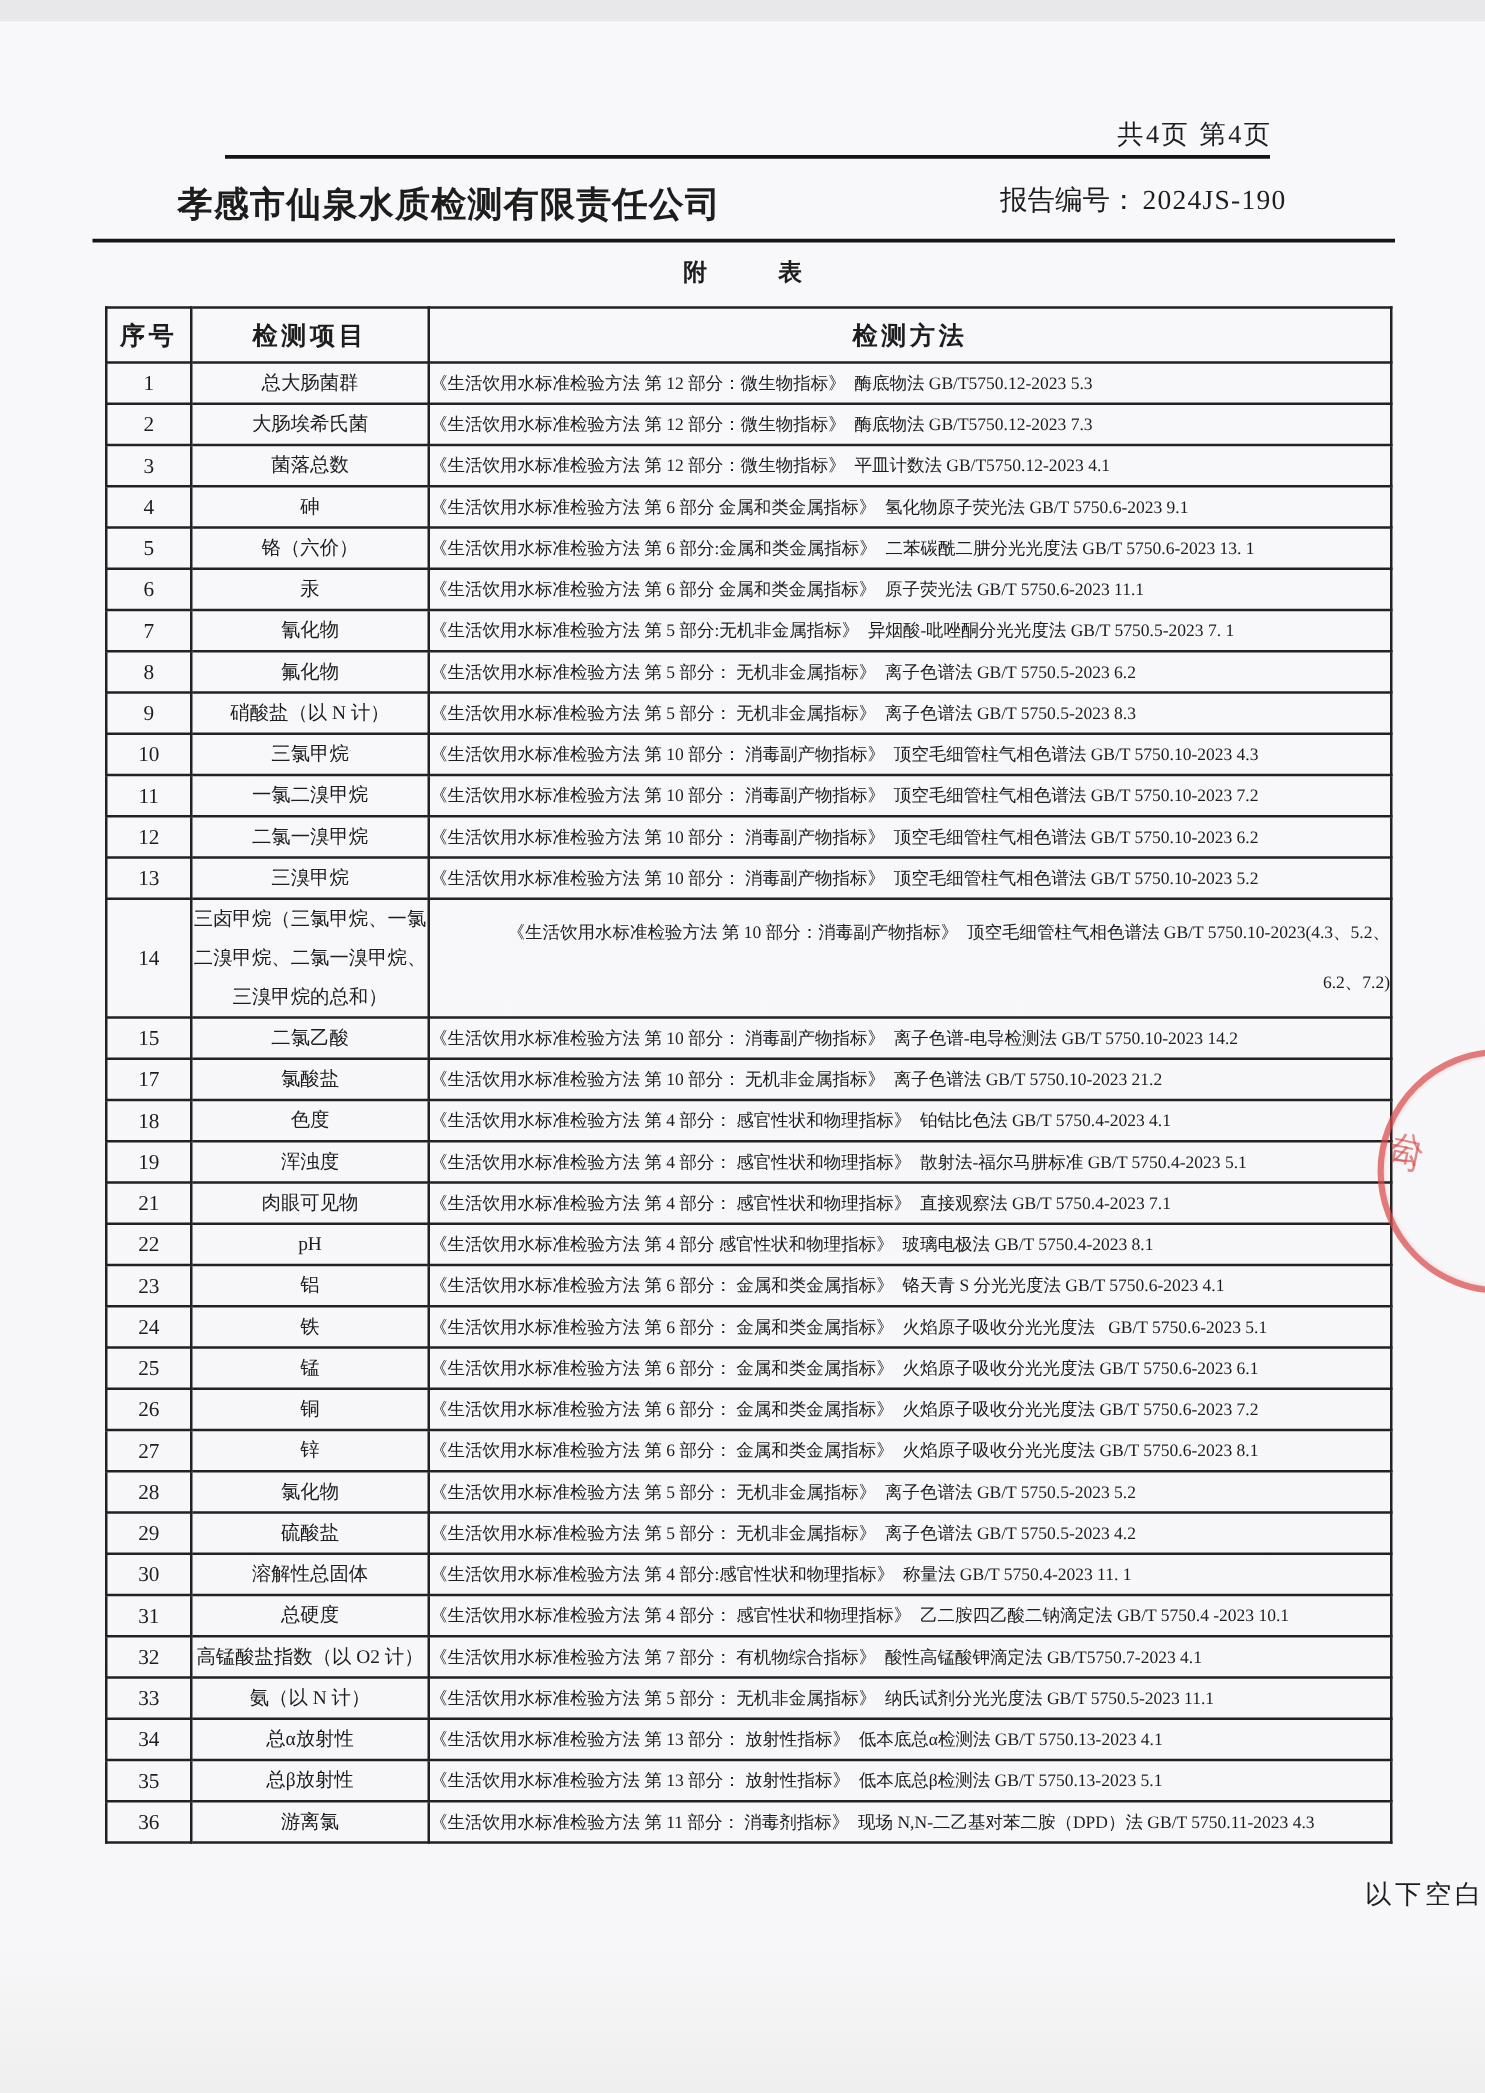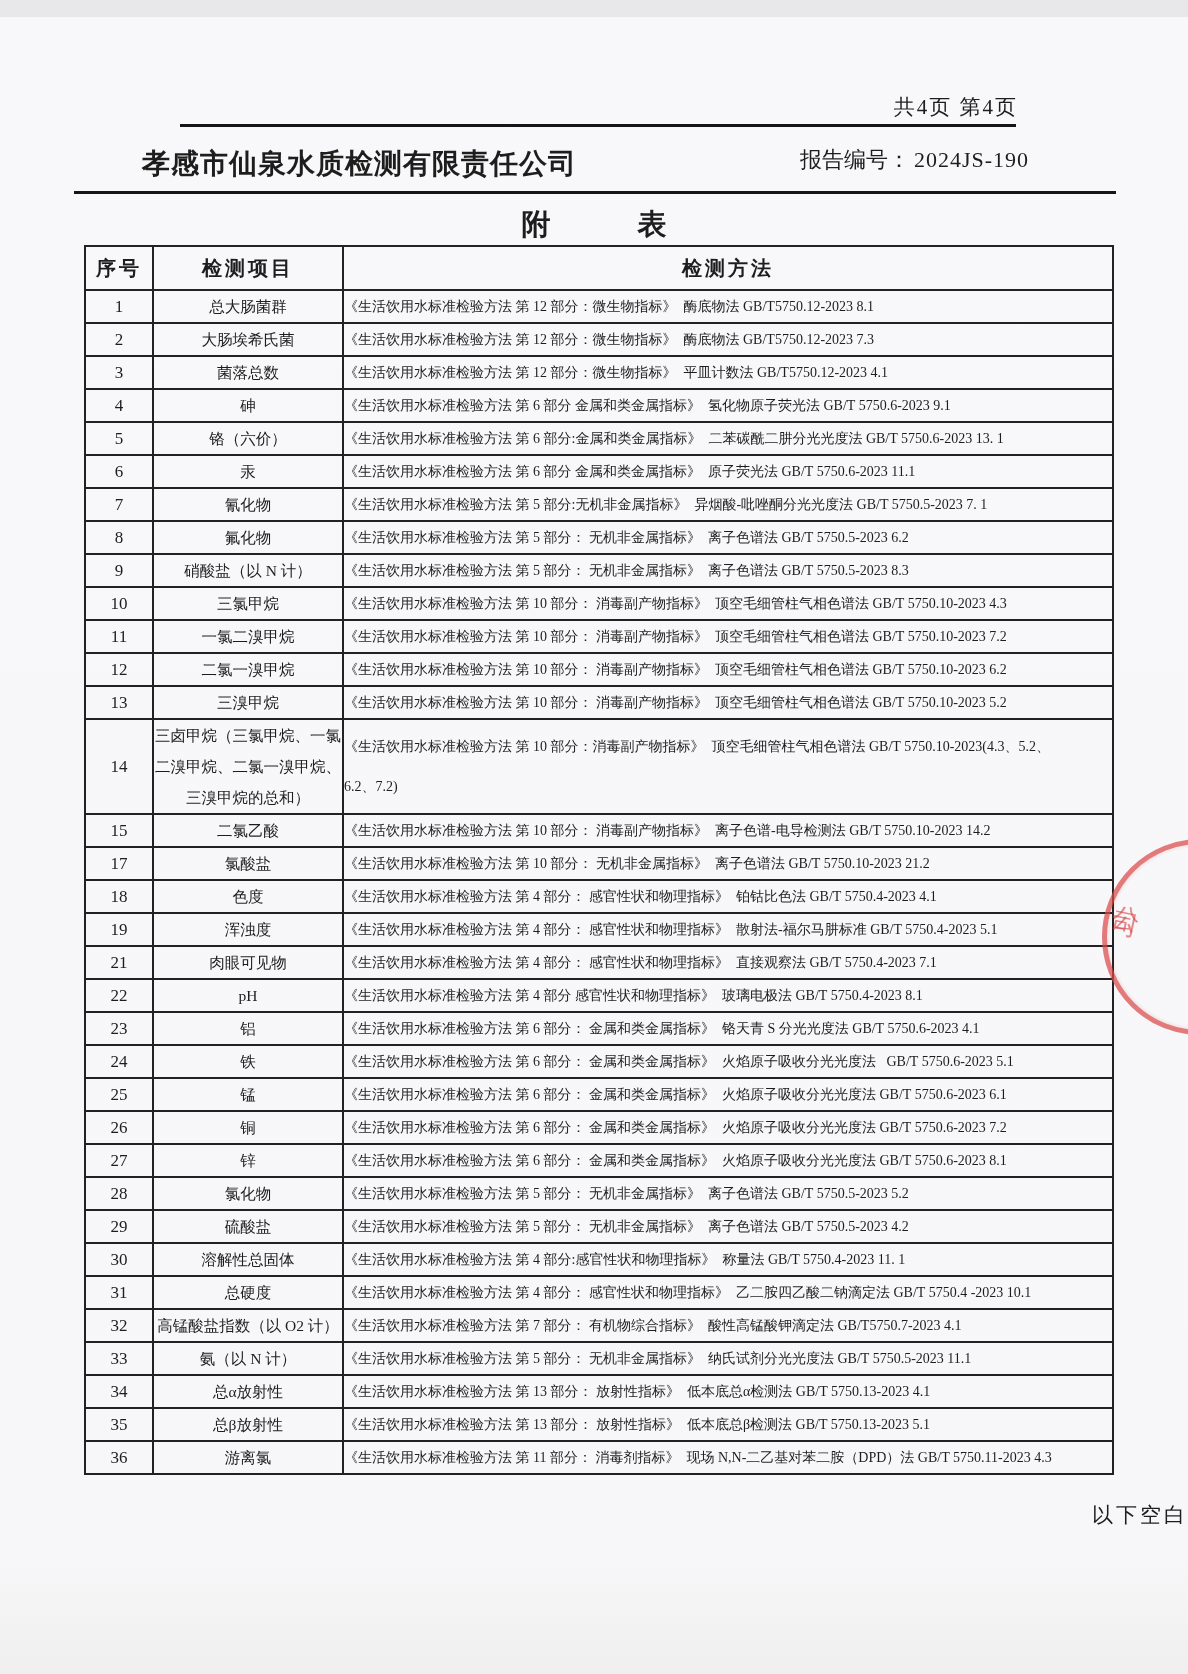--- a/index.html
+++ b/index.html
@@ -28,21 +28,21 @@
   .report-no{
     position:absolute;top:128px;left:800px;
     font-size:22px;display:flex;align-items:baseline;gap:4px;
   }
   .report-no .val{font-family:"Liberation Serif","DejaVu Serif",serif;letter-spacing:1px;}
   .rule-2{
     position:absolute;top:174px;left:74px;width:1042px;height:3px;background:#161616;
   }
   .doc-title{
     position:absolute;top:188px;left:0;width:100%;
-    text-align:center;font-size:29px;font-weight:600;white-space:pre;
+    text-align:center;font-size:19px;font-weight:600;white-space:pre;
   }
   
   table.methods{
     position:absolute;left:84px;top:228px;width:1028px;
     border-collapse:collapse;table-layout:fixed;
   }
   table.methods td,table.methods th{
     border:2px solid #222;
     padding:0;
     vertical-align:middle;
@@ -108,21 +108,21 @@
       <tr>
         <th>序号</th>
         <th>检测项目</th>
         <th>检测方法</th>
       </tr>
     </thead>
     <tbody>
         <tr>
           <td class="c-no">1</td>
           <td class="c-item">总大肠菌群</td>
-          <td class="c-method">《生活饮用水标准检验方法 第 12 部分：微生物指标》  酶底物法 GB/T5750.12-2023 8.1</td>
+          <td class="c-method">《生活饮用水标准检验方法 第 12 部分：微生物指标》  酶底物法 GB/T5750.12-2023 5.3</td>
         </tr>
         <tr>
           <td class="c-no">2</td>
           <td class="c-item">大肠埃希氏菌</td>
           <td class="c-method">《生活饮用水标准检验方法 第 12 部分：微生物指标》  酶底物法 GB/T5750.12-2023 7.3</td>
         </tr>
         <tr>
           <td class="c-no">3</td>
           <td class="c-item">菌落总数</td>
           <td class="c-method">《生活饮用水标准检验方法 第 12 部分：微生物指标》  平皿计数法 GB/T5750.12-2023 4.1</td>
@@ -173,21 +173,21 @@
           <td class="c-method">《生活饮用水标准检验方法 第 10 部分： 消毒副产物指标》  顶空毛细管柱气相色谱法 GB/T 5750.10-2023 6.2</td>
         </tr>
         <tr>
           <td class="c-no">13</td>
           <td class="c-item">三溴甲烷</td>
           <td class="c-method">《生活饮用水标准检验方法 第 10 部分： 消毒副产物指标》  顶空毛细管柱气相色谱法 GB/T 5750.10-2023 5.2</td>
         </tr>
         <tr>
           <td class="c-no">14</td>
           <td class="c-item">三卤甲烷（三氯甲烷、一氯二溴甲烷、二氯一溴甲烷、三溴甲烷的总和）</td>
-          <td class="c-method" style="white-space: normal;">
+          <td class="c-method" style="white-space: normal; text-align: right;">
             <div class="m-line">《生活饮用水标准检验方法 第 10 部分：消毒副产物指标》  顶空毛细管柱气相色谱法 GB/T 5750.10-2023(4.3、5.2、</div>
             <div class="m-line">6.2、7.2)</div>
           </td>
         </tr>
         <tr>
           <td class="c-no">15</td>
           <td class="c-item">二氯乙酸</td>
           <td class="c-method">《生活饮用水标准检验方法 第 10 部分： 消毒副产物指标》  离子色谱-电导检测法 GB/T 5750.10-2023 14.2</td>
         </tr>
         <tr>

